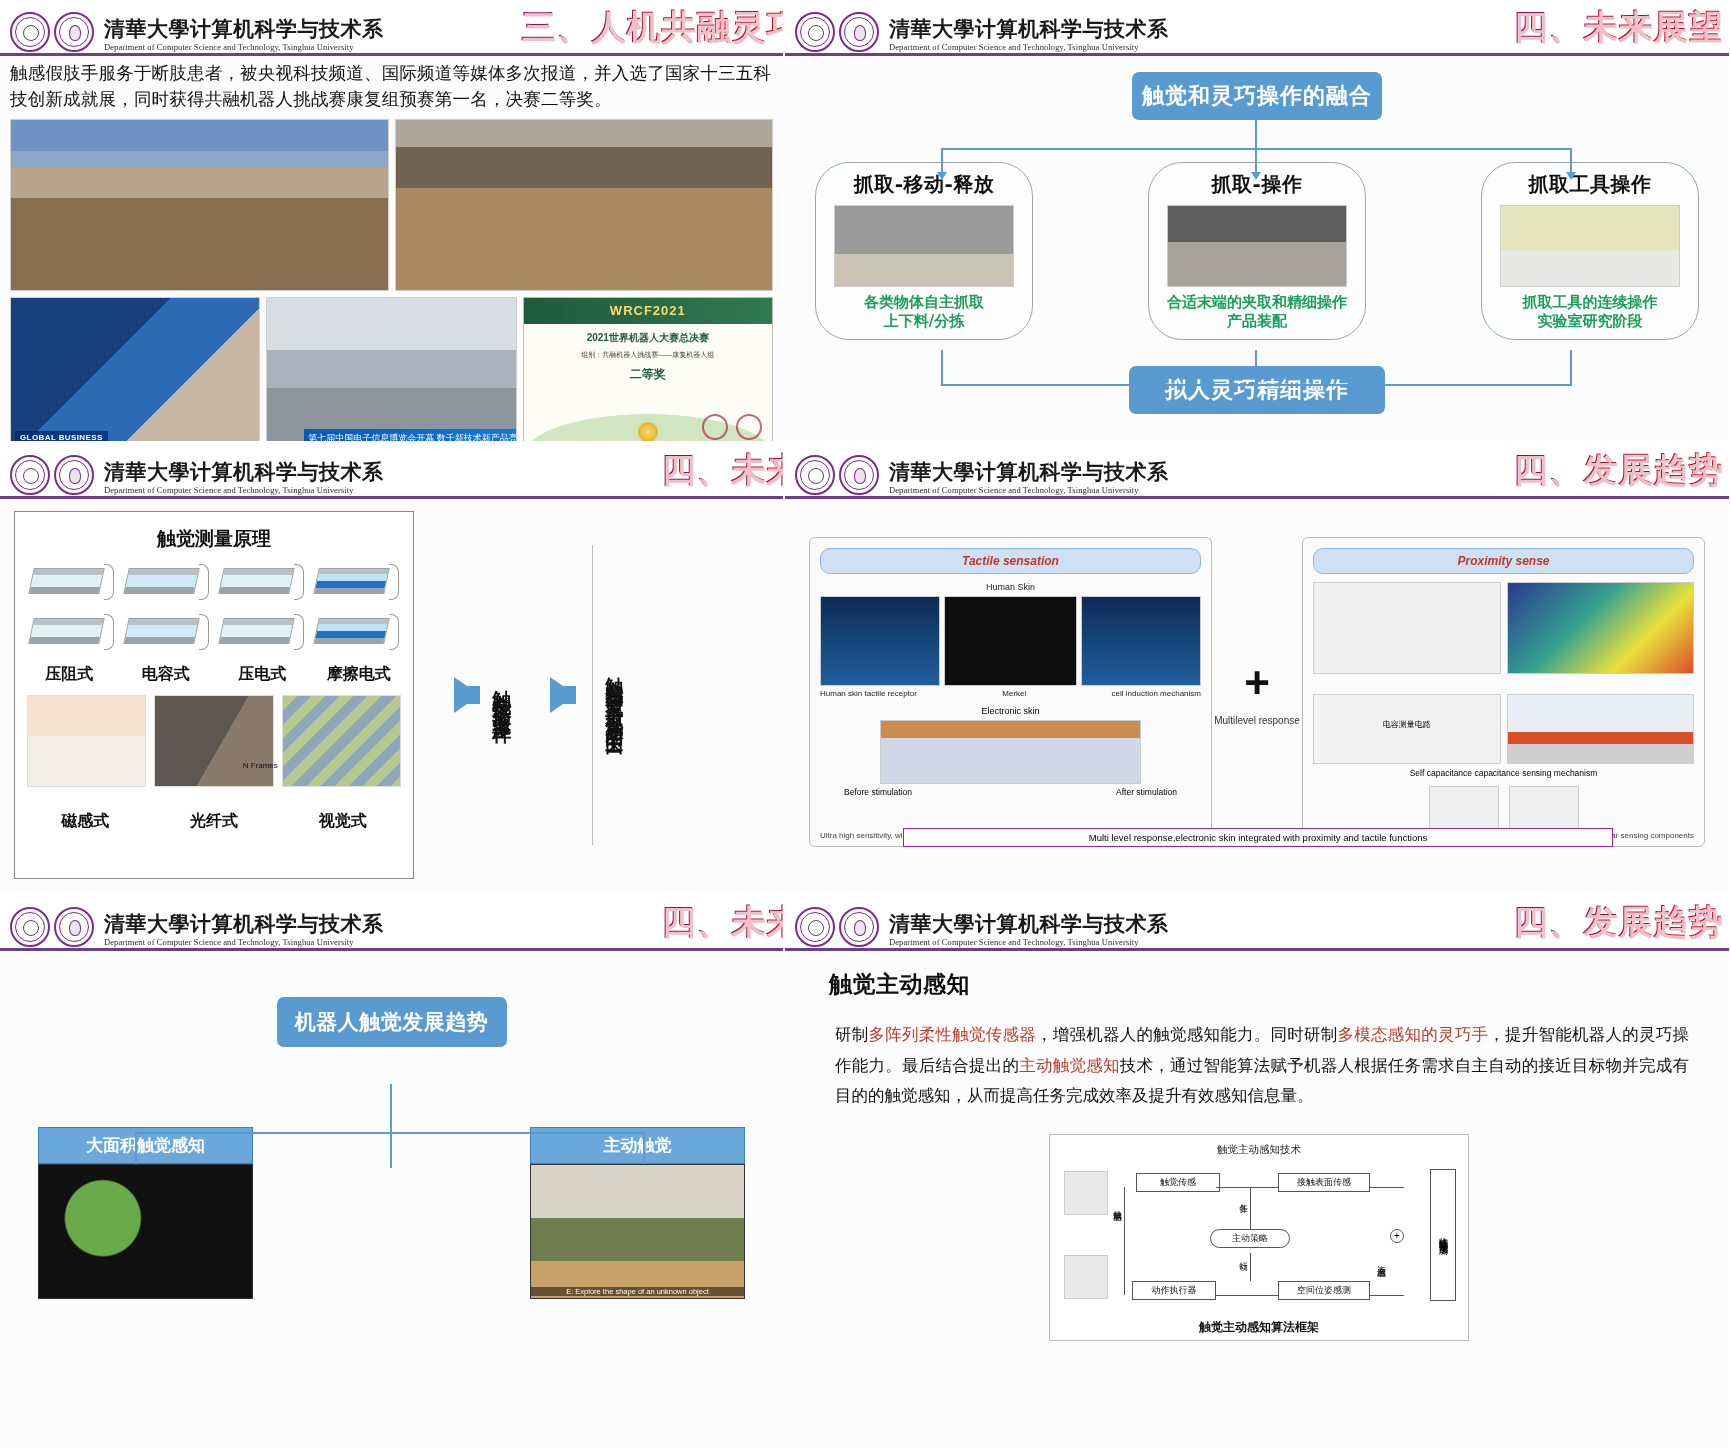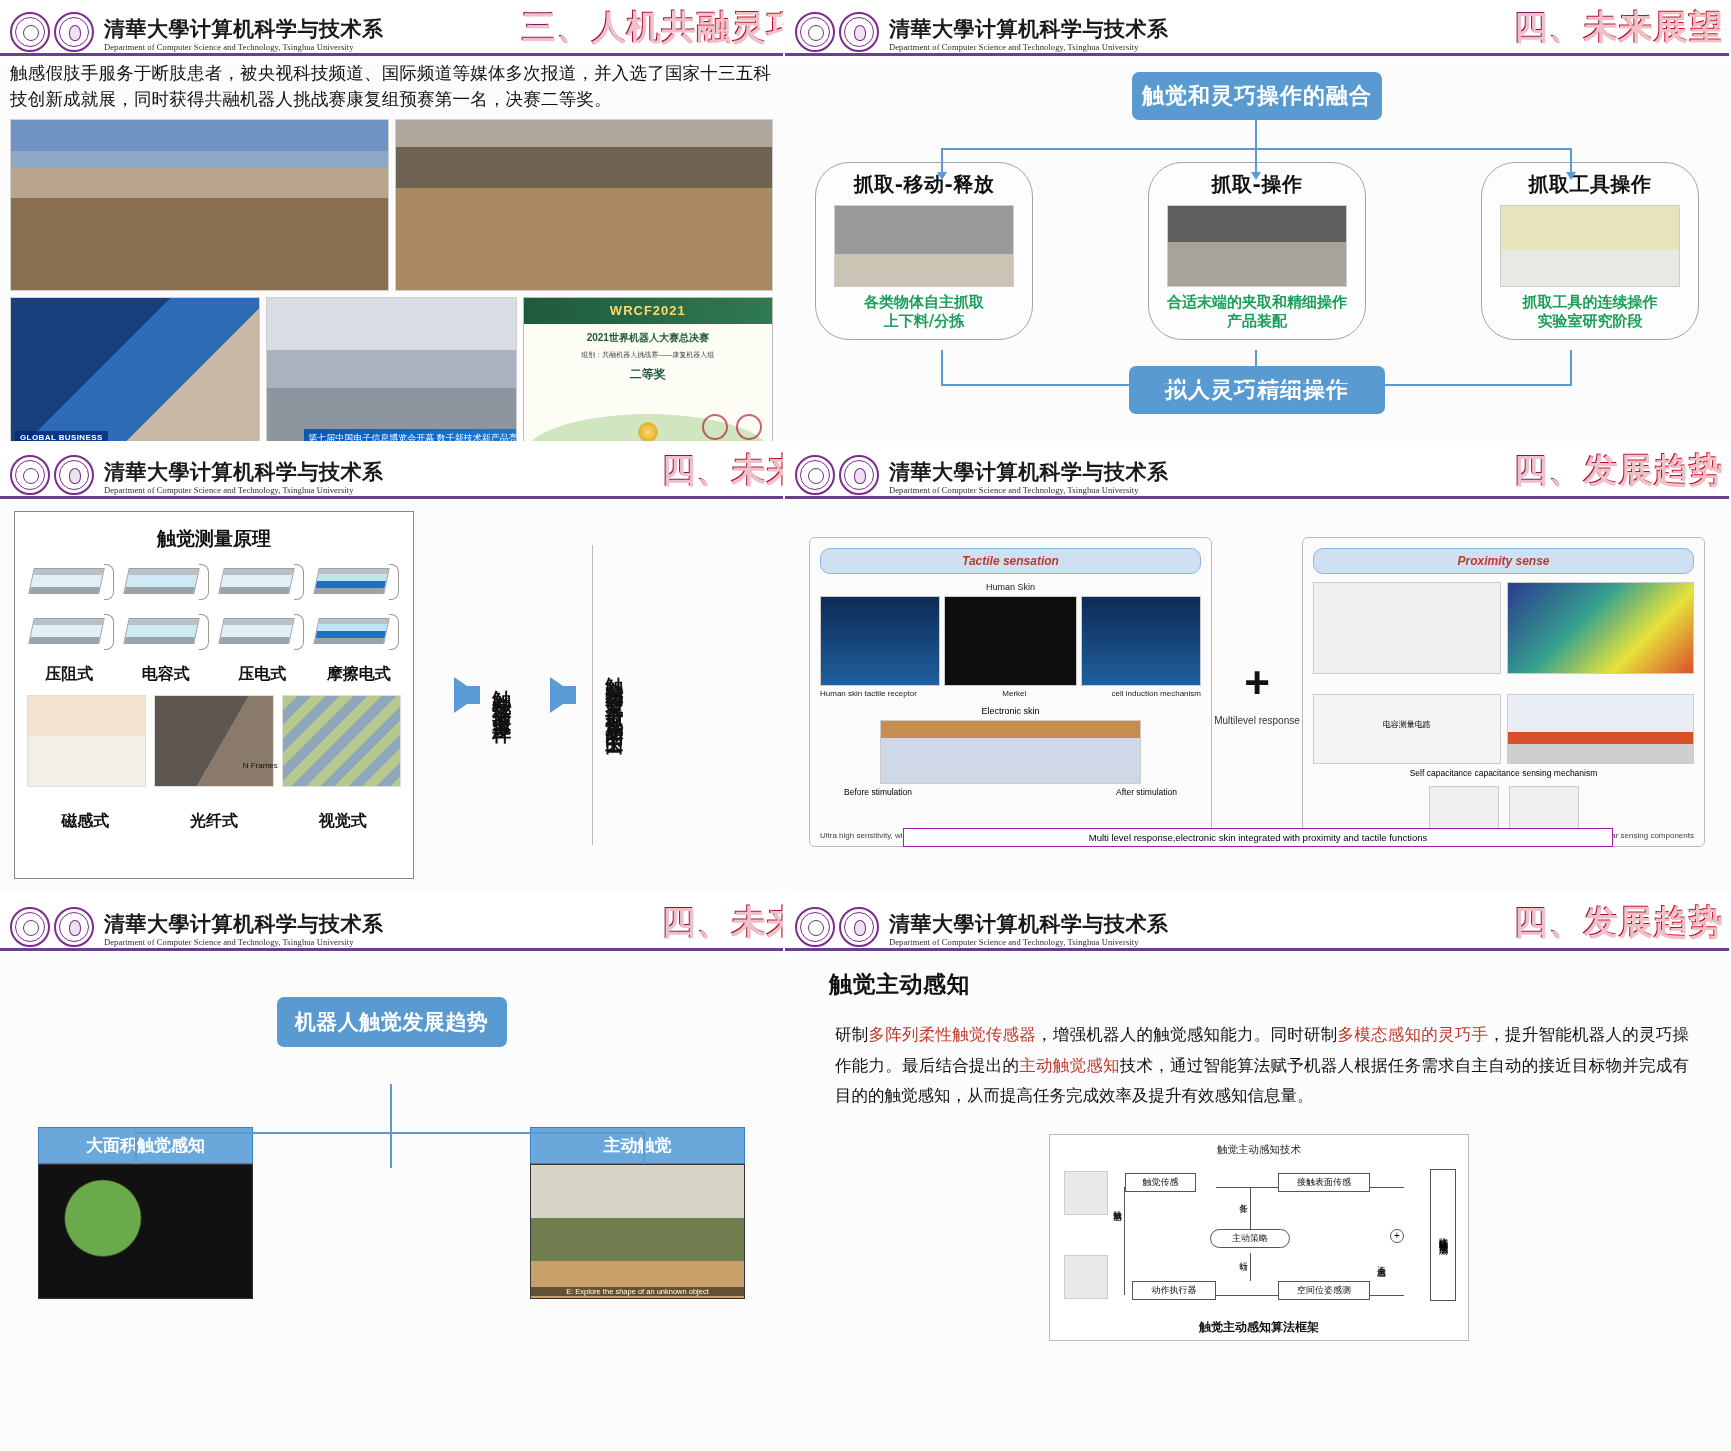--- a/index.html
+++ b/index.html
@@ -623,21 +623,21 @@
     <div class="s6-body">
       <div class="s6-h">触觉主动感知</div>
       <div class="s6-p" id="s6-paragraph"><span>研制</span><span class="hl">多阵列柔性触觉传感器</span><span>，增强机器人的触觉感知能力。同时研制</span><span class="hl">多模态感知的灵巧手</span><span>，提升智能机器人的灵巧操作能力。最后结合提出的</span><span class="hl">主动触觉感知</span><span>技术，通过智能算法赋予机器人根据任务需求自主自动的接近目标物并完成有目的的触觉感知，从而提高任务完成效率及提升有效感知信息量。</span></div>
 
       <div class="s6-fig">
         <div class="s6-fig-title">触觉主动感知技术</div>
         <div class="s6-diagram">
           <div class="hand-ic"></div>
           <div class="arm-ic"></div>
 
-          <div class="nbox" style="left:65px;top:10px;width:71px;">触觉传感</div>
+          <div class="nbox" style="left:76px;top:10px;width:84px;">触觉传感</div>
           <div class="nbox" style="left:218px;top:10px;width:92px;">接触表面传感</div>
           <div class="nbox round" style="left:150px;top:66px;width:80px;">主动策略</div>
           <div class="nbox" style="left:72px;top:118px;width:84px;">动作执行器</div>
           <div class="nbox" style="left:218px;top:118px;width:92px;">空间位姿感测</div>
           <div class="vbox">物体触觉特性主动感测</div>
 
           <div class="nline" style="left:156px;top:24px;width:62px;height:1px;"></div>
           <div class="nline" style="left:190px;top:24px;width:1px;height:42px;"></div>
           <div class="nline" style="left:190px;top:90px;width:1px;height:28px;"></div>
           <div class="nline" style="left:156px;top:132px;width:62px;height:1px;"></div>

